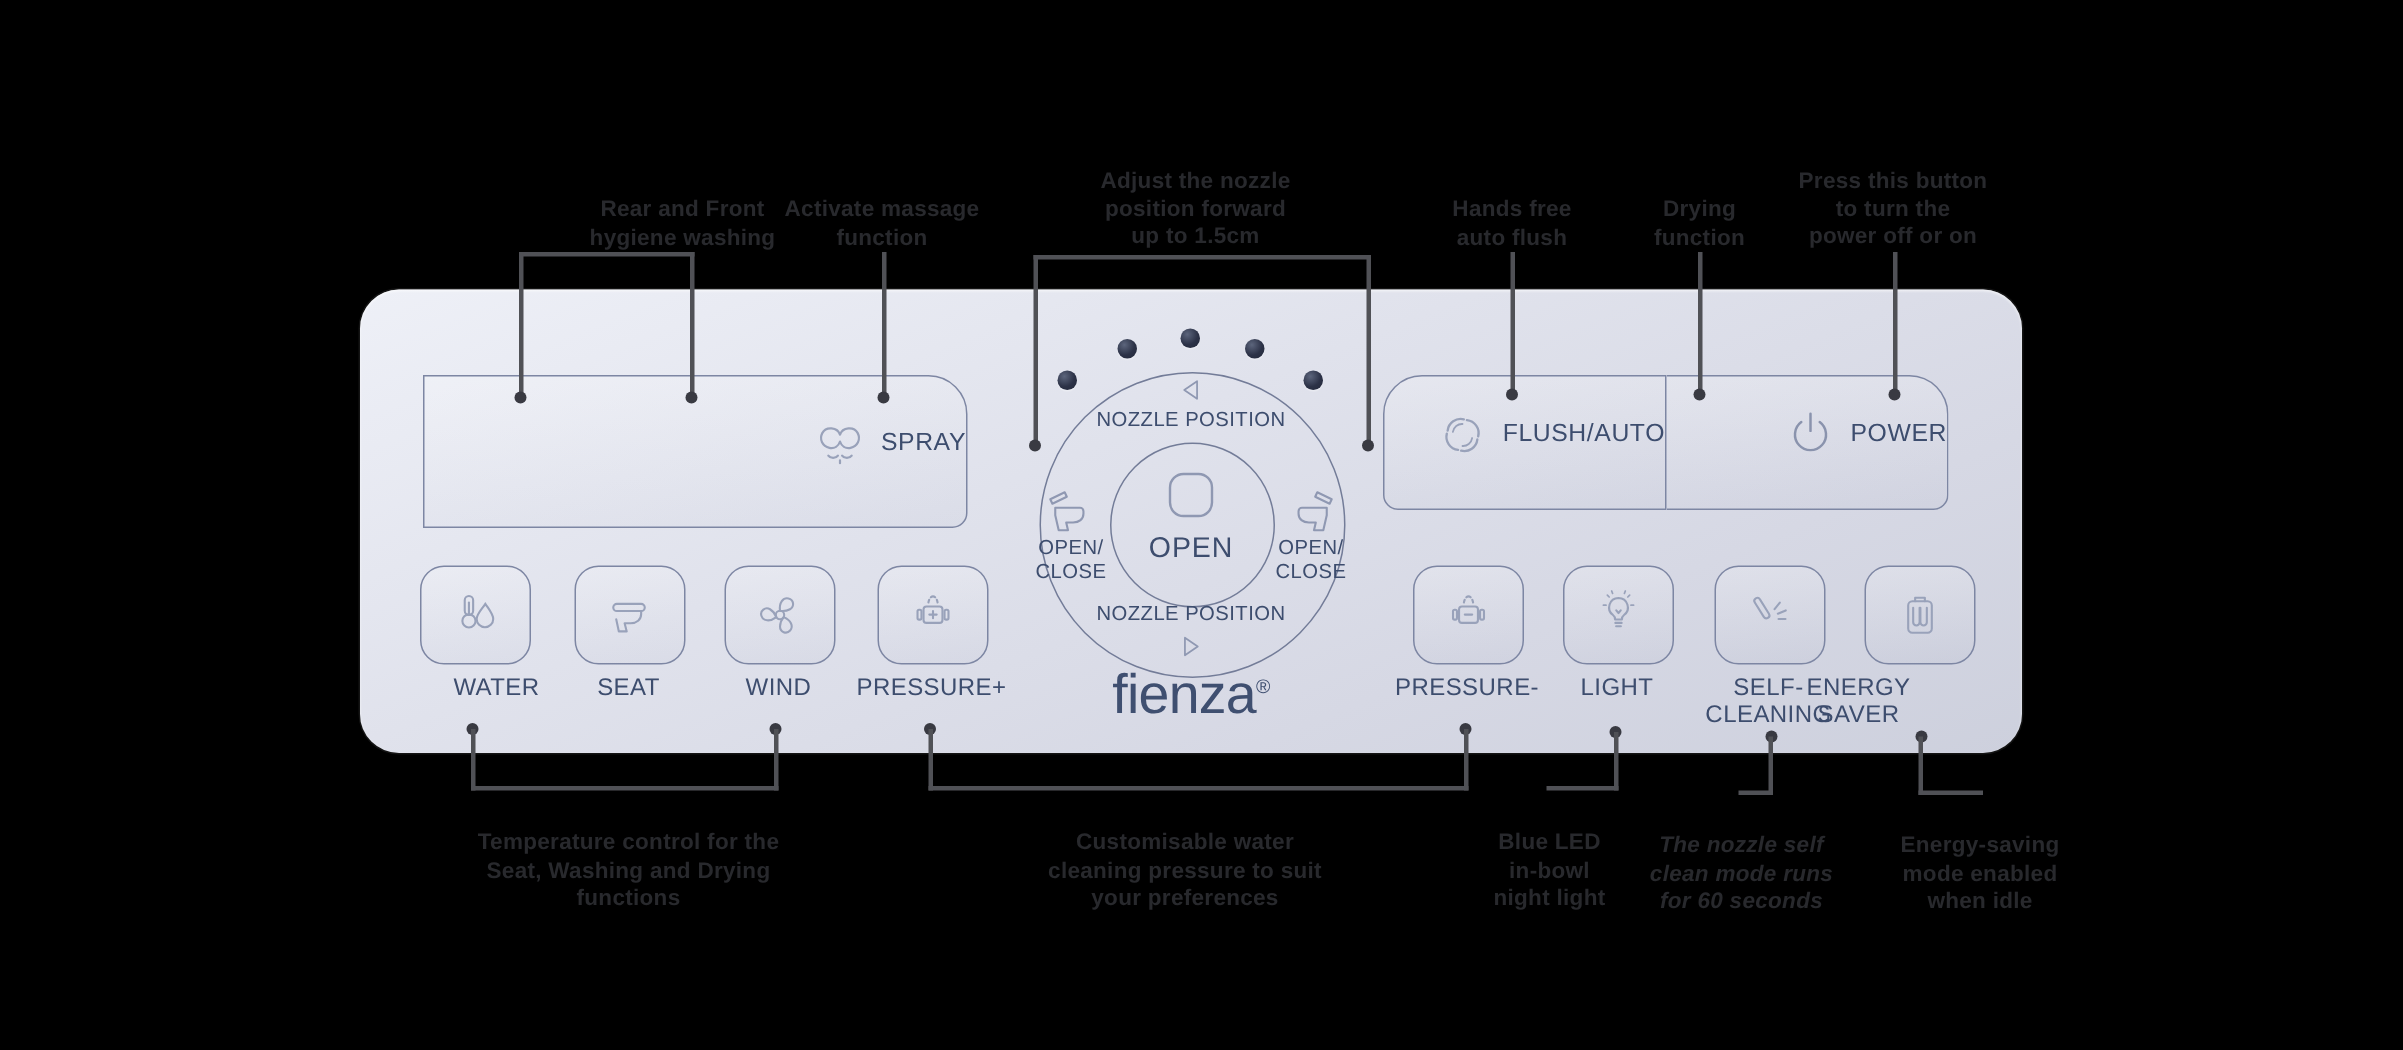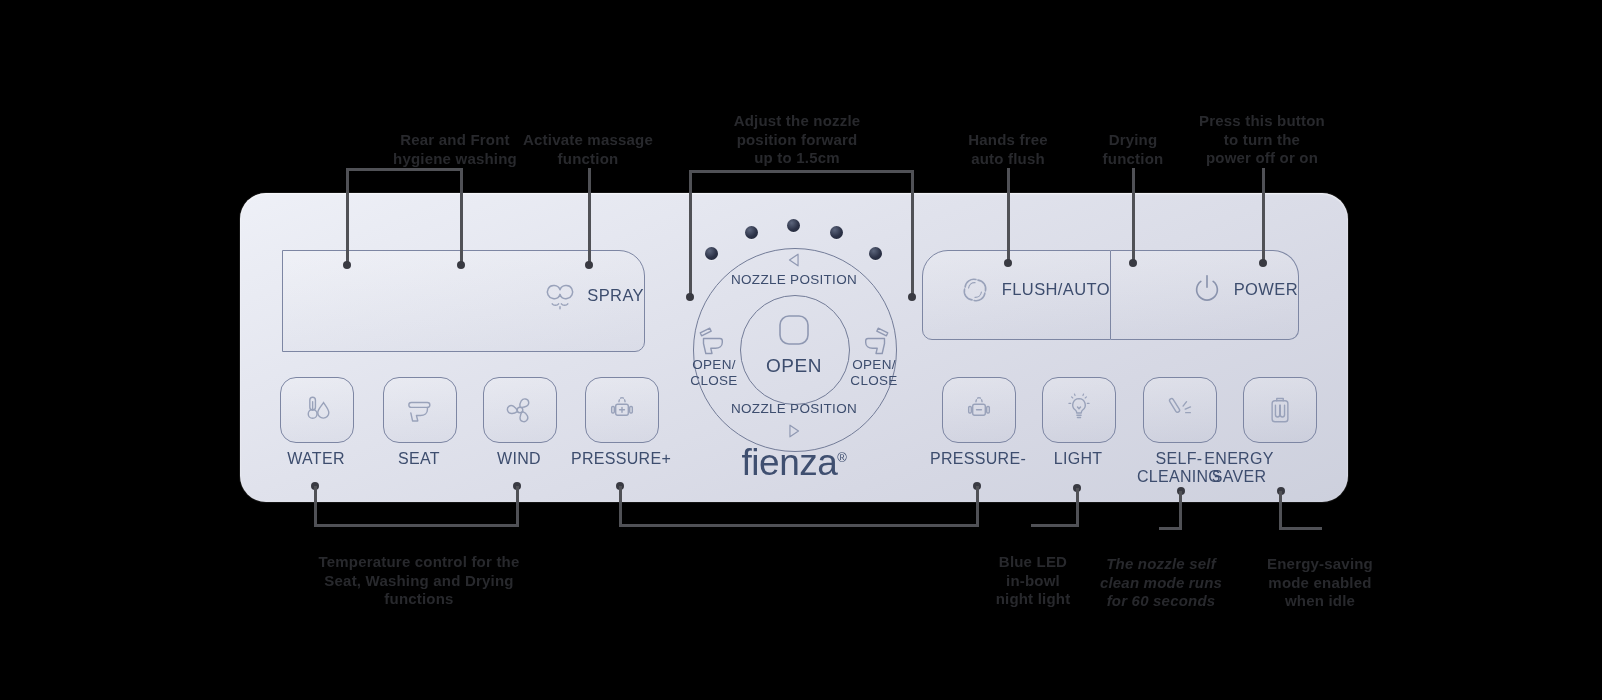--- a/index.html
+++ b/index.html
@@ -87,21 +87,21 @@
   <div class="btn-small" style="left:280px;">
     <span>
       <svg width="42" height="42" viewBox="0 0 48 48" fill="none" stroke="#99a2ba" stroke-width="1.6" stroke-linecap="round">
         <rect x="15.8" y="9.5" width="6.4" height="14.5" rx="3.2"></rect>
         <circle cx="19" cy="28.5" r="5"></circle>
         <path d="M19 14.5V24"></path>
         <path d="M31.5 15.5C34.5 20 37.5 23.4 37.5 27A6.3 6.3 0 0 1 24.9 27C24.9 23.4 28.5 20 31.5 15.5Z"></path>
       </svg>
     </span>
   </div>
-  <div class="small-label" style="left:316px;">WATER</div>
+  <div class="small-label" style="left:331px;">WATER</div>
 
   <div class="btn-small" style="left:383px;">
     <span>
       <svg width="42" height="42" viewBox="0 0 48 48" fill="none" stroke="#99a2ba" stroke-width="1.6" stroke-linecap="round" stroke-linejoin="round">
         <path d="M14 15.5H32.5A2.75 2.75 0 0 1 32.5 21H14A2.75 2.75 0 0 1 14 15.5Z"></path>
         <path d="M32.5 21V23.3C32.5 27.6 29.1 30.3 24.5 30.3H19.9L21.5 36.5H15.5L13.5 27.3"></path>
       </svg>
     </span>
   </div>
   <div class="small-label" style="left:419px;">SEAT</div>
@@ -263,20 +263,23 @@
   <div class="lv" style="left:1007px;top:168px;height:95px;"></div>
   <span class="ldot" style="left:1004px;top:259px;"></span>
   <div class="lv" style="left:1132px;top:168px;height:95px;"></div>
   <span class="ldot" style="left:1129px;top:259px;"></span>
   <div class="lv" style="left:1262px;top:168px;height:95px;"></div>
   <span class="ldot" style="left:1259px;top:259px;"></span>
 
   <div class="ann" style="left:294px;top:537px;width:250px;">Temperature control for the
 Seat, Washing and Drying
 functions</div>
+  <div class="ann" style="left:665px;top:537px;width:250px;">Customisable water
+cleaning pressure to suit
+your preferences</div>
   <div class="ann" style="left:963px;top:537px;width:140px;">Blue LED
 in-bowl
 night light</div>
   <div class="ann" style="left:1076px;top:539px;width:170px;font-style:italic;">The nozzle self
 clean mode runs
 for 60 seconds</div>
   <div class="ann" style="left:1235px;top:539px;width:170px;">Energy-saving
 mode enabled
 when idle</div>
 

